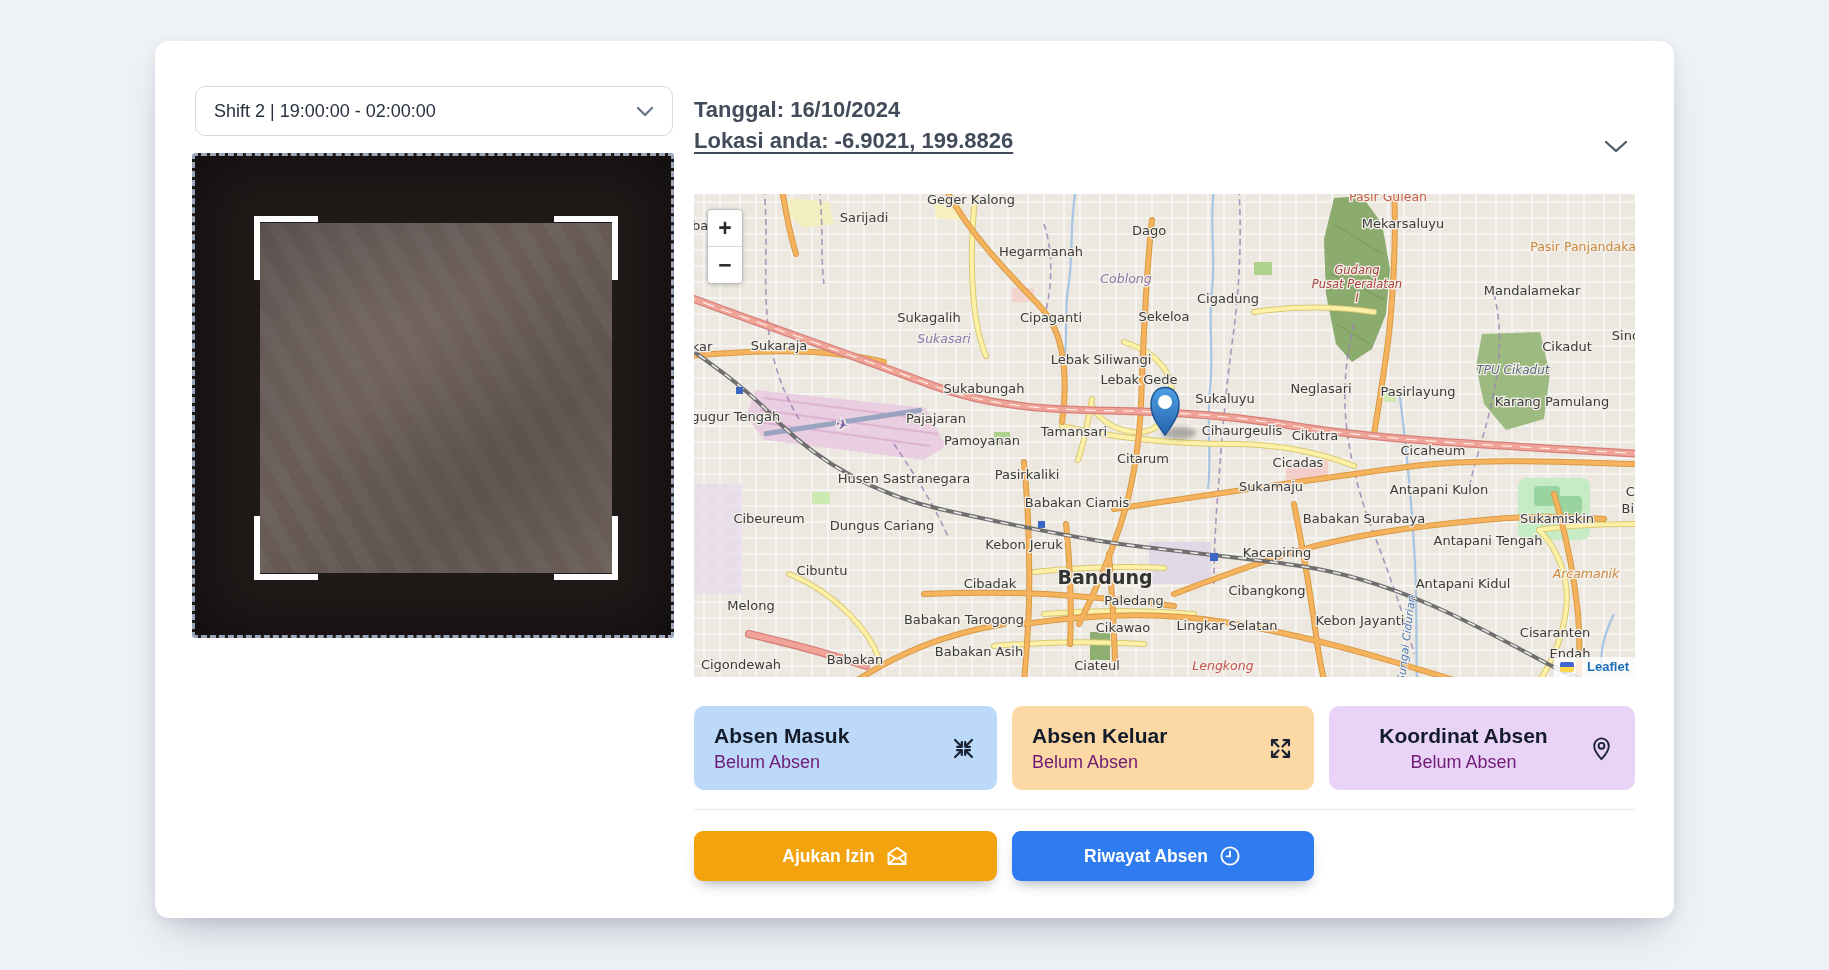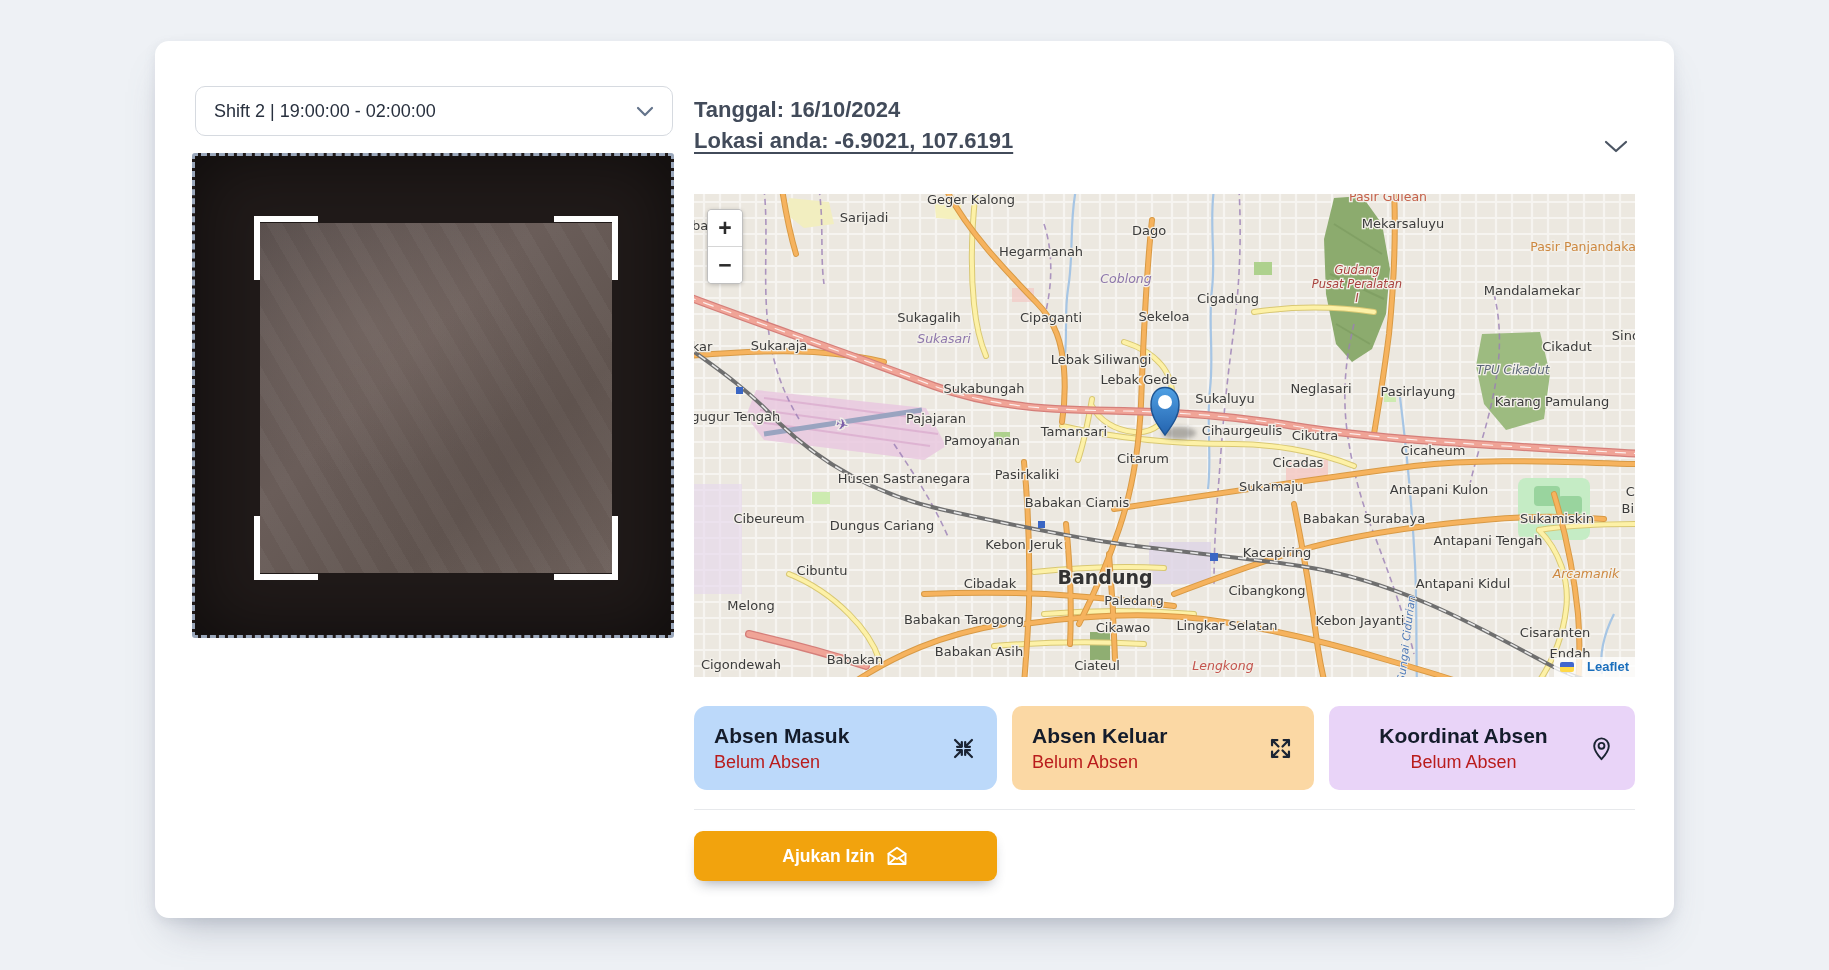--- a/index.html
+++ b/index.html
@@ -84,21 +84,21 @@
   .ml-rl{font-size:12.5px;fill:#c4604a;}
   .ml-ol{font-size:12.5px;fill:#cd8840;}
   .ml-w{font-size:11px;font-style:italic;fill:#4f7ab8;stroke-width:1.5px;}
   
   .card{
     position:absolute;top:665px;height:84px;border-radius:10px;
     display:flex;align-items:center;box-sizing:border-box;padding:0 20px;
   }
   .card .txt{flex:1;min-width:0;}
   .card .title{font-size:21px;font-weight:700;color:#141c2b;line-height:1.25;}
-  .card .status{font-size:18px;color:#b91c1c;margin-top:3px;}
+  .card .status{font-size:18px;color:#701a75;margin-top:3px;}
   .card.center .txt{text-align:center;}
   .card .cicon{width:27px;height:27px;color:#1b2433;flex:0 0 auto;margin-left:10px;}
   .cicon svg{width:100%;height:100%;stroke:currentColor;fill:none;stroke-width:2;stroke-linecap:round;stroke-linejoin:round;}
   .c1{left:539px;width:303px;}
   .c2{left:857px;width:302px;}
   .c3{left:1174px;width:306px;}
   
   .divider{position:absolute;left:539px;top:768px;width:941px;height:1px;background:#e7e9ec;}
   .abtn{
     position:absolute;top:790px;height:50px;border:none;border-radius:9px;cursor:pointer;
@@ -127,21 +127,21 @@
     <div class="cam-feed"></div>
     <div class="frame">
       <i class="tl"></i>
       <i class="tr"></i>
       <i class="bl"></i>
       <i class="br"></i>
     </div>
   </div>
 
   <div class="date-line">Tanggal: 16/10/2024</div>
-  <div class="loc-line">Lokasi anda: -6.9021, 107.6191</div>
+  <div class="loc-line">Lokasi anda: -6.9021, 199.8826</div>
   <div class="collapse">
     <svg class="chev" width="26" height="15" viewBox="0 0 26 15">
         <polyline points="3,3 13,12 23,3"></polyline>
       </svg>
   </div>
 
   <div class="map">
     <svg width="941" height="483" viewBox="0 0 941 483">
       <defs>
         <pattern id="streets" width="36" height="32" patternUnits="userSpaceOnUse">
@@ -373,21 +373,21 @@
 
     <div class="attrib">
       <span class="flag">
           <i class="f-top"></i>
           <i class="f-bot"></i>
         </span>
       <span class="txt">Leaflet</span>
     </div>
   </div>
 
-  <div class="card c1" style="background: rgb(188, 217, 250); border-radius: 13px;">
+  <div class="card c1" style="background: rgb(188, 217, 250);">
     <div class="txt">
       <div class="title">Absen Masuk</div>
       <div class="status">Belum Absen</div>
     </div>
     <span class="cicon">
       <svg viewBox="0 0 24 24">
         <path d="M10.5 10.5 L4.5 4.5 M10.5 10.5 L10.5 6.3 M10.5 10.5 L6.3 10.5"></path>
         <path d="M13.5 10.5 L19.5 4.5 M13.5 10.5 L13.5 6.3 M13.5 10.5 L17.7 10.5"></path>
         <path d="M10.5 13.5 L4.5 19.5 M10.5 13.5 L6.3 13.5 M10.5 13.5 L10.5 17.7"></path>
         <path d="M13.5 13.5 L19.5 19.5 M13.5 13.5 L17.7 13.5 M13.5 13.5 L13.5 17.7"></path>
@@ -429,14 +429,23 @@
     <span>Ajukan Izin</span>
     <span class="bicon">
       <svg viewBox="0 0 24 24">
         <path d="M3.5 9.8 L12 3.8 L20.5 9.8 L20.5 20 L3.5 20 Z"></path>
         <path d="M3.5 9.8 L12 15 L20.5 9.8"></path>
         <path d="M4 19.6 L10 14.2 M20 19.6 L14 14.2"></path>
       </svg>
     </span>
   </button>
 
+  <button class="abtn b2" style="background: rgb(46, 124, 240);">
+    <span>Riwayat Absen</span>
+    <span class="bicon">
+      <svg viewBox="0 0 24 24">
+        <circle cx="12" cy="12" r="8.6"></circle>
+        <path d="M12 7.4 L12 12.4 L8.6 12.4"></path>
+      </svg>
+    </span>
+  </button>
 
 </div>
 
 </body></html>

